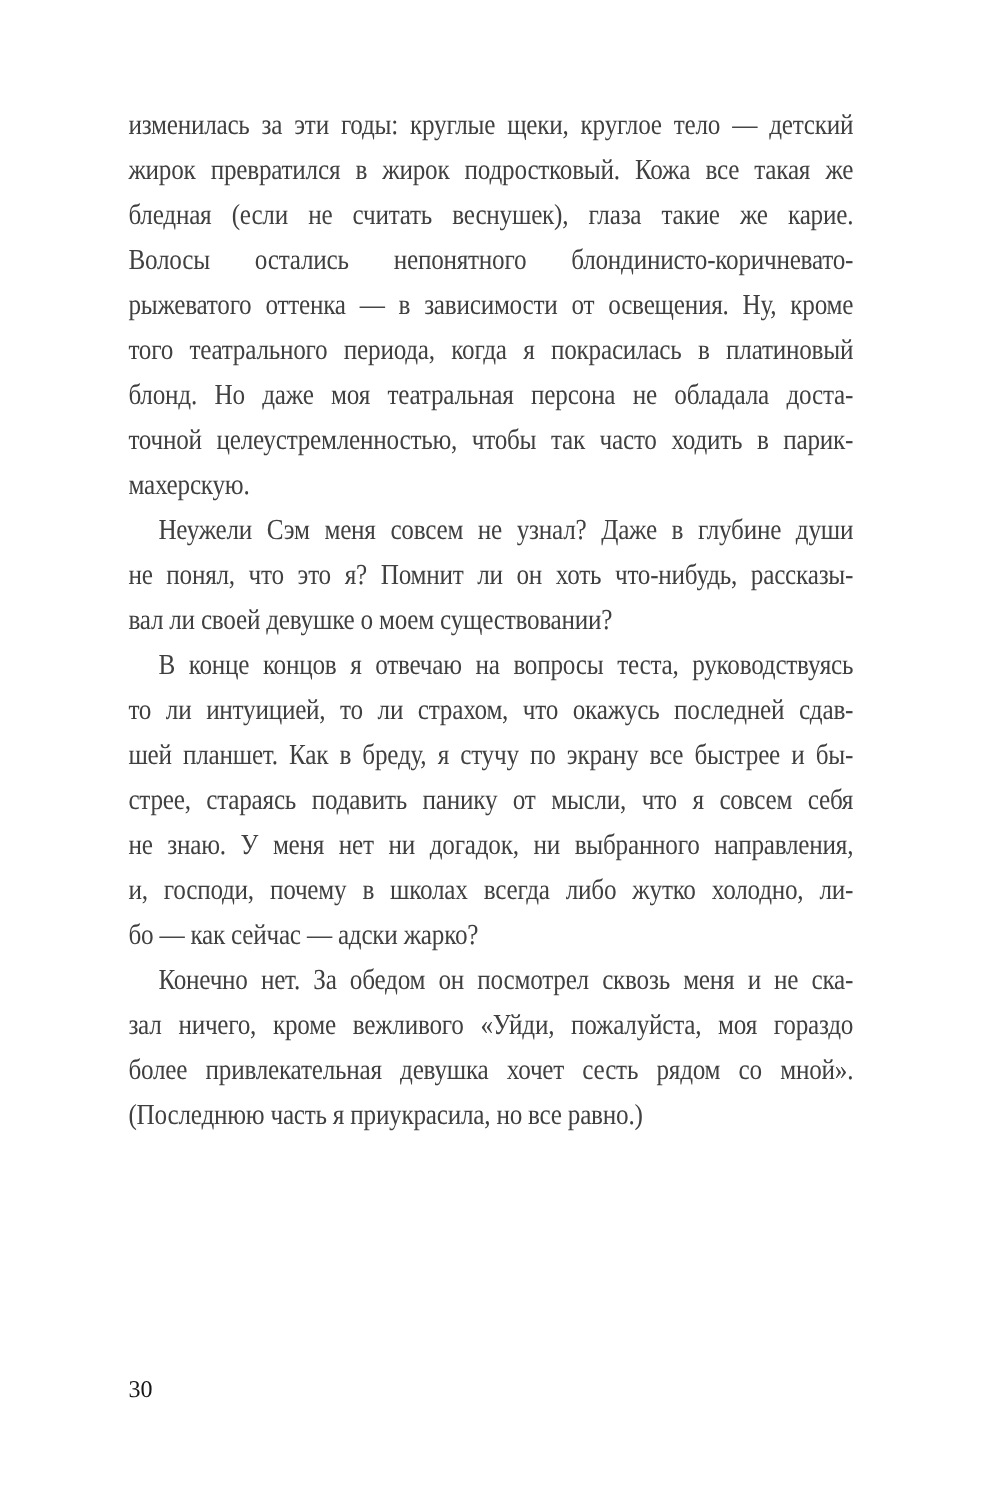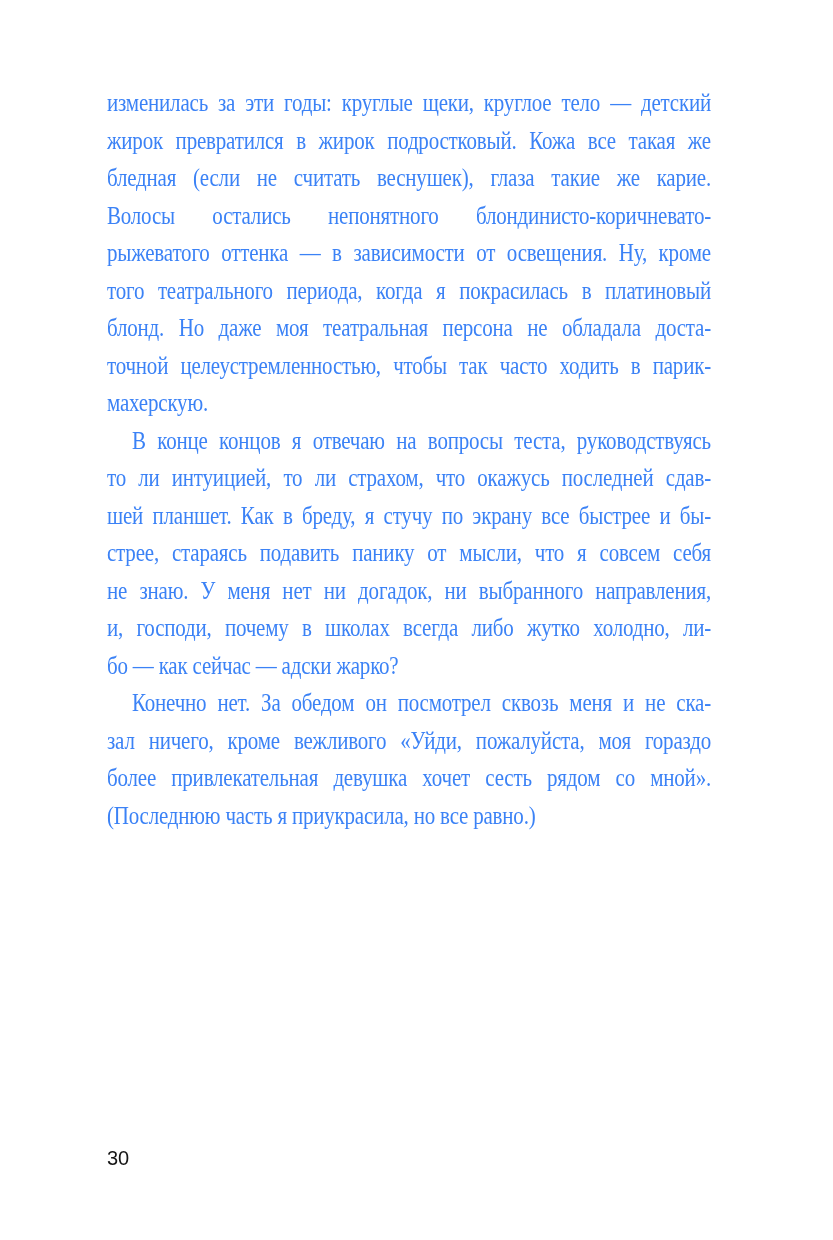--- a/index.html
+++ b/index.html
@@ -15,21 +15,21 @@
     overflow: hidden;
     font-family: "Liberation Serif", "DejaVu Serif", serif;
   }
   .text-block {
     position: absolute;
     left: 107px;
     top: 86px;
     width: 604px;
     font-size: 21px;
     line-height: 37.5px;
-    color: #3b82f6;
+    color: #404040;
     letter-spacing: -0.2px;
   }
   .paragraph {
     margin: 0;
     padding: 0;
   }
   .line {
     text-align: justify;
     text-align-last: justify;
     transform: scaleY(1.15);
@@ -39,21 +39,21 @@
     text-align: left;
     text-align-last: left;
   }
   .line.indent {
     text-indent: 25px;
   }
   .page-number {
     position: absolute;
     left: 107px;
     top: 1146px;
-    font-family: Liberation Sans, sans-serif;
+    font-family: Liberation Serif, serif;
     font-size: 20px;
     line-height: 24px;
     color: #161616;
   }
 </style>
 </head>
 <body>
 
 <div class="page">
   <div class="text-block">
@@ -62,20 +62,25 @@
         <div class="line">жирок превратился в жирок подростковый. Кожа все такая же</div>
         <div class="line">бледная (если не считать веснушек), глаза такие же карие.</div>
         <div class="line">Волосы остались непонятного блондинисто-коричневато-</div>
         <div class="line">рыжеватого оттенка — в зависимости от освещения. Ну, кроме</div>
         <div class="line">того театрального периода, когда я покрасилась в платиновый</div>
         <div class="line">блонд. Но даже моя театральная персона не обладала доста-</div>
         <div class="line">точной целеустремленностью, чтобы так часто ходить в парик-</div>
         <div class="line endline">махерскую.</div>
       </div>
       <div class="paragraph">
+        <div class="line indent">Неужели Сэм меня совсем не узнал? Даже в глубине души</div>
+        <div class="line">не понял, что это я? Помнит ли он хоть что-нибудь, рассказы-</div>
+        <div class="line endline">вал ли своей девушке о моем существовании?</div>
+      </div>
+      <div class="paragraph">
         <div class="line indent">В конце концов я отвечаю на вопросы теста, руководствуясь</div>
         <div class="line">то ли интуицией, то ли страхом, что окажусь последней сдав-</div>
         <div class="line">шей планшет. Как в бреду, я стучу по экрану все быстрее и бы-</div>
         <div class="line">стрее, стараясь подавить панику от мысли, что я совсем себя</div>
         <div class="line">не знаю. У меня нет ни догадок, ни выбранного направления,</div>
         <div class="line">и, господи, почему в школах всегда либо жутко холодно, ли-</div>
         <div class="line endline">бо — как сейчас — адски жарко?</div>
       </div>
       <div class="paragraph">
         <div class="line indent">Конечно нет. За обедом он посмотрел сквозь меня и не ска-</div>

